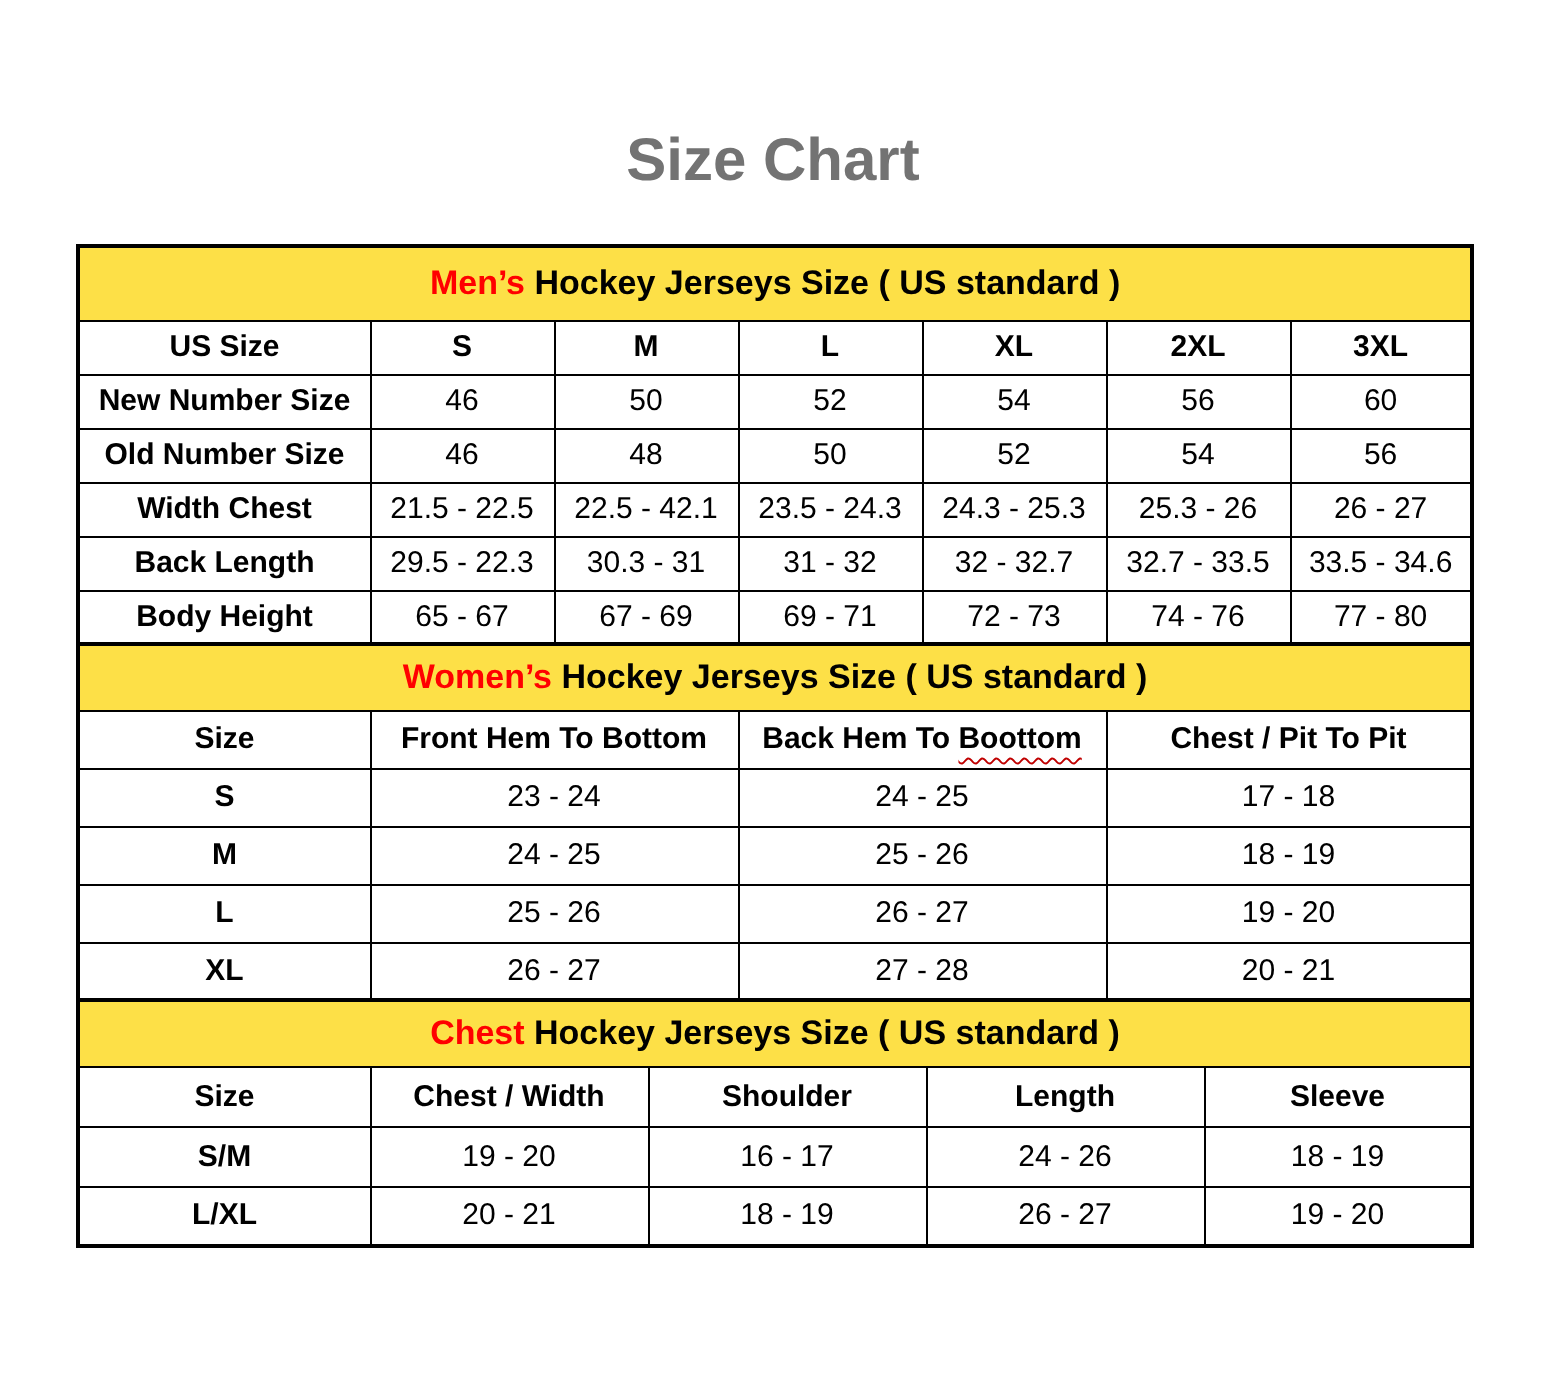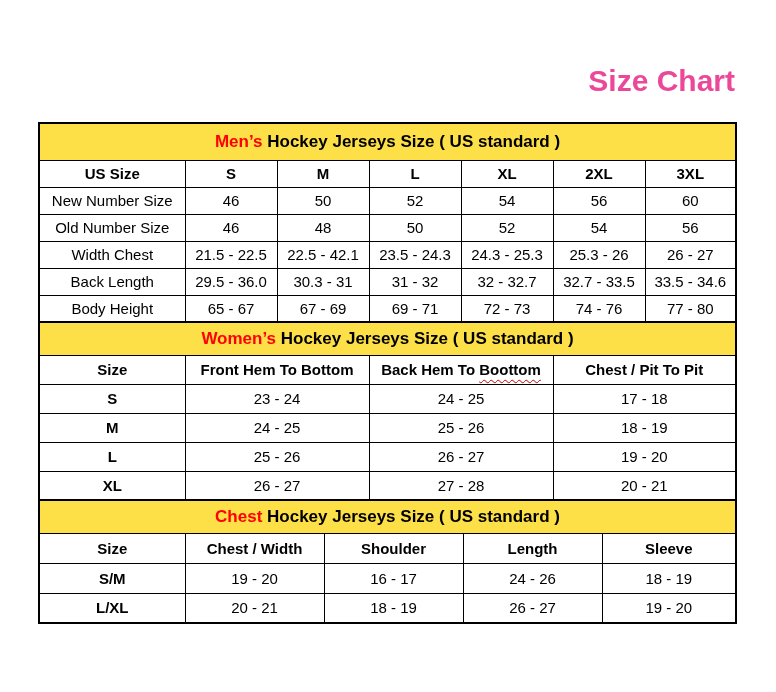--- a/index.html
+++ b/index.html
@@ -7,23 +7,23 @@
   body {
     width: 776px; height: 692px;
     background: #ffffff;
     font-family: "Liberation Sans", sans-serif;
     color: #000000;
     overflow: hidden;
   }
   .page { width: 776px; height: 692px; padding-left: 38px; padding-right: 41px; }
   .title {
     margin: 0; padding-top: 64px; padding-bottom: 24px;
-    text-align: right;
+    text-align: center;
     font-size: 30px; font-weight: bold;
-    color: #ec4899;
+    color: #737373;
     letter-spacing: 0px;
   }
   table {
     border-collapse: collapse;
     table-layout: fixed;
     width: 697px;
     border: 2px solid #000;
   }
   table + table { margin-top: -2px; padding-left: 39px; }
   td, th {
@@ -40,21 +40,21 @@
     font-weight: bold;
     font-size: 17px;
     height: 37px;
   }
   .caption-red { color: #ff0000; }
   th { font-weight: bold; margin-top: 16px; }
   .men-table tr.data-row td, .men-table tr.header-row th { height: 27px; }
   .women-table tr.data-row td, .women-table tr.header-row th { height: 29px; }
   .youth-table tr.data-row td, .youth-table tr.header-row th { height: 30px; }
   .women-table .caption-cell, .youth-table .caption-cell { height: 33px; }
-  .row-label { font-weight: normal; }
+  .row-label { font-weight: bold; }
   .row-label-bold { font-weight: bold; }
   .typo-word {
     text-decoration: underline;
     text-decoration-style: wavy;
     text-decoration-color: #c00000;
     text-decoration-thickness: 1px;
     text-underline-offset: 4px;
   }
 </style>
 </head>
@@ -109,21 +109,21 @@
       <td class="row-label">Width Chest</td>
       <td>21.5 - 22.5</td>
       <td>22.5 - 42.1</td>
       <td>23.5 - 24.3</td>
       <td>24.3 - 25.3</td>
       <td>25.3 - 26</td>
       <td>26 - 27</td>
     </tr>
     <tr class="data-row">
       <td class="row-label">Back Length</td>
-      <td>29.5 - 36.0</td>
+      <td>29.5 - 22.3</td>
       <td>30.3 - 31</td>
       <td>31 - 32</td>
       <td>32 - 32.7</td>
       <td>32.7 - 33.5</td>
       <td>33.5 - 34.6</td>
     </tr>
     <tr class="data-row">
       <td class="row-label">Body Height</td>
       <td>65 - 67</td>
       <td>67 - 69</td>

